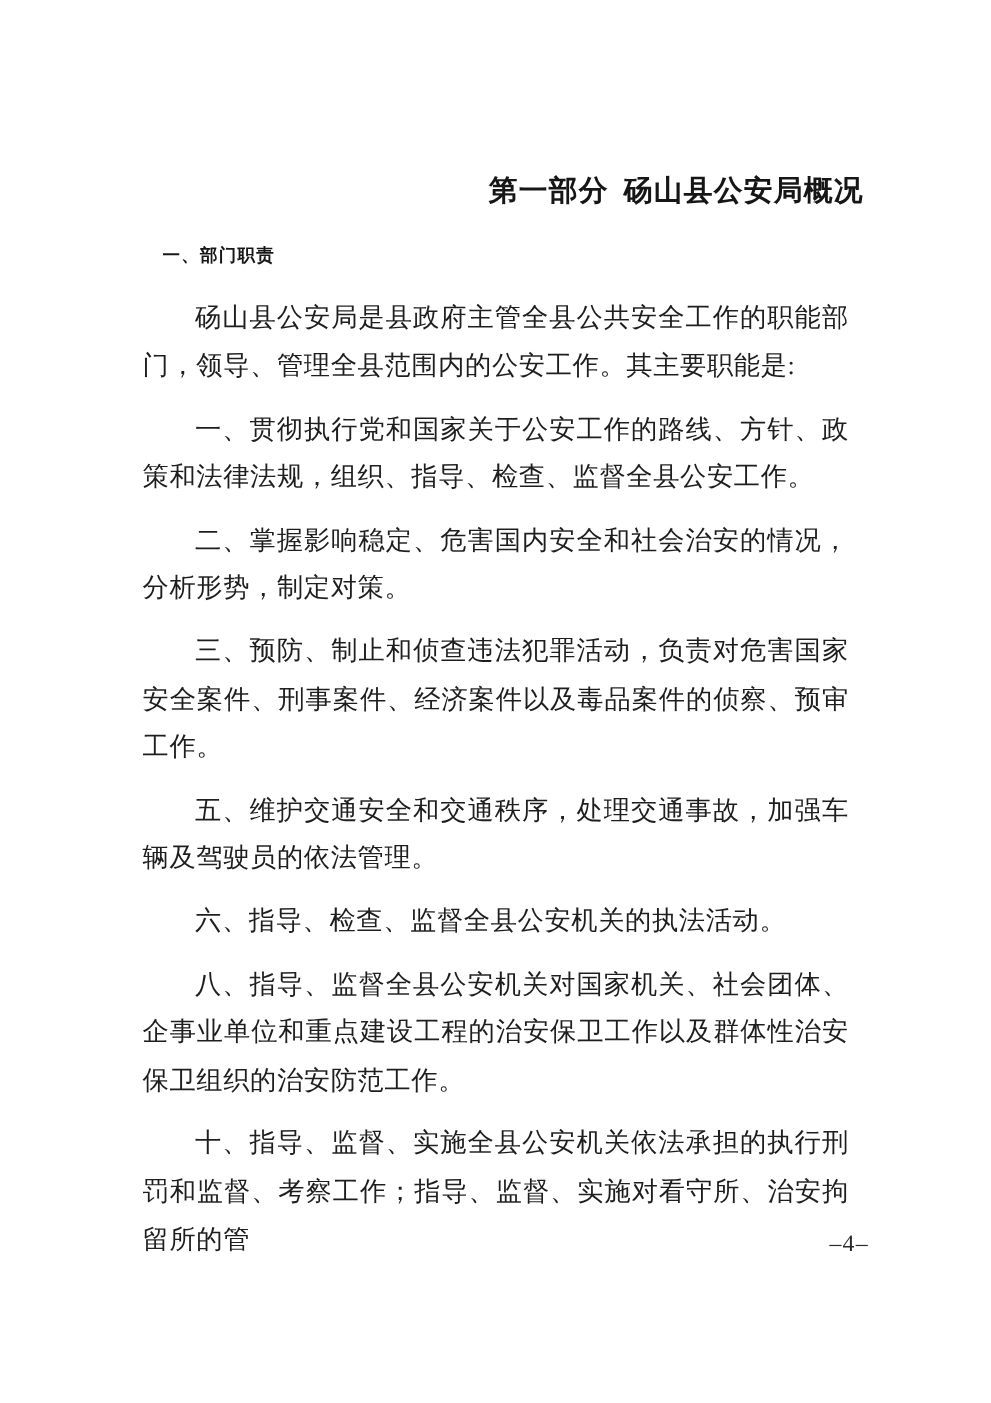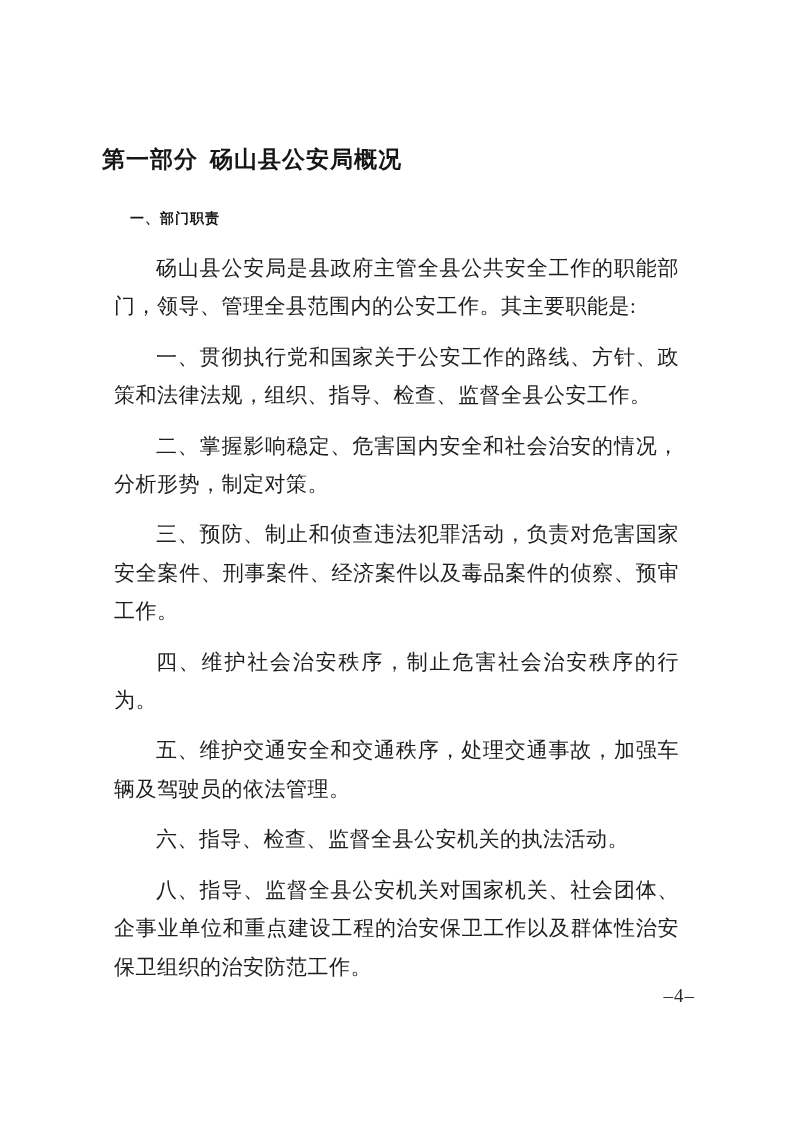--- a/index.html
+++ b/index.html
@@ -13,26 +13,26 @@
     height: 1122px;
     background: #ffffff;
     box-sizing: border-box;
     padding: 140px 102px 0 102px;
     overflow: hidden;
     color: #1e1e1e;
     font-family: "Liberation Serif", "DejaVu Serif", serif;
   }
   .doc-title {
     margin: 0;
-    text-align: left;
+    text-align: right;
     font-family: "Liberation Sans", "DejaVu Sans", sans-serif;
     font-weight: bold;
     font-size: 23px;
     letter-spacing: 1px;
-    line-height: 38px;
+    line-height: 24px;
     color: #161616;
     white-space: nowrap;
   }
   .doc-title .title-org {
     margin-left: 12px;
     font-family: "Liberation Serif", "DejaVu Serif", serif;
   }
   .section-heading {
     margin: 20px 0 0 0;
     font-family: "Liberation Sans", "DejaVu Sans", sans-serif;
@@ -75,21 +75,21 @@
     <span>第一部分</span><span class="title-org">砀山县公安局</span><span>概况</span>
   </h1>
 
   <h2 class="section-heading">一、部门职责</h2>
 
   <div class="doc-body">
       <p class="para">砀山县公安局是县政府主管全县公共安全工作的职能部门，领导、管理全县范围内的公安工作。其主要职能是:</p>
       <p class="para">一、贯彻执行党和国家关于公安工作的路线、方针、政策和法律法规，组织、指导、检查、监督全县公安工作。</p>
       <p class="para">二、掌握影响稳定、危害国内安全和社会治安的情况，分析形势，制定对策。</p>
       <p class="para">三、预防、制止和侦查违法犯罪活动，负责对危害国家安全案件、刑事案件、经济案件以及毒品案件的侦察、预审工作。</p>
-      <p class="para">四、维护社会治安秩序，制止危害社会治安秩序的行为。</p>
       <p class="para">五、维护交通安全和交通秩序，处理交通事故，加强车辆及驾驶员的依法管理。</p>
       <p class="para">六、指导、检查、监督全县公安机关的执法活动。</p>
       <p class="para">八、指导、监督全县公安机关对国家机关、社会团体、企事业单位和重点建设工程的治安保卫工作以及群体性治安保卫组织的治安防范工作。</p>
+      <p class="para">十、指导、监督、实施全县公安机关依法承担的执行刑罚和监督、考察工作；指导、监督、实施对看守所、治安拘留所的管</p>
     </div>
 
   <div class="page-number">–4–</div>
 
 </div>
 
 </body></html>

